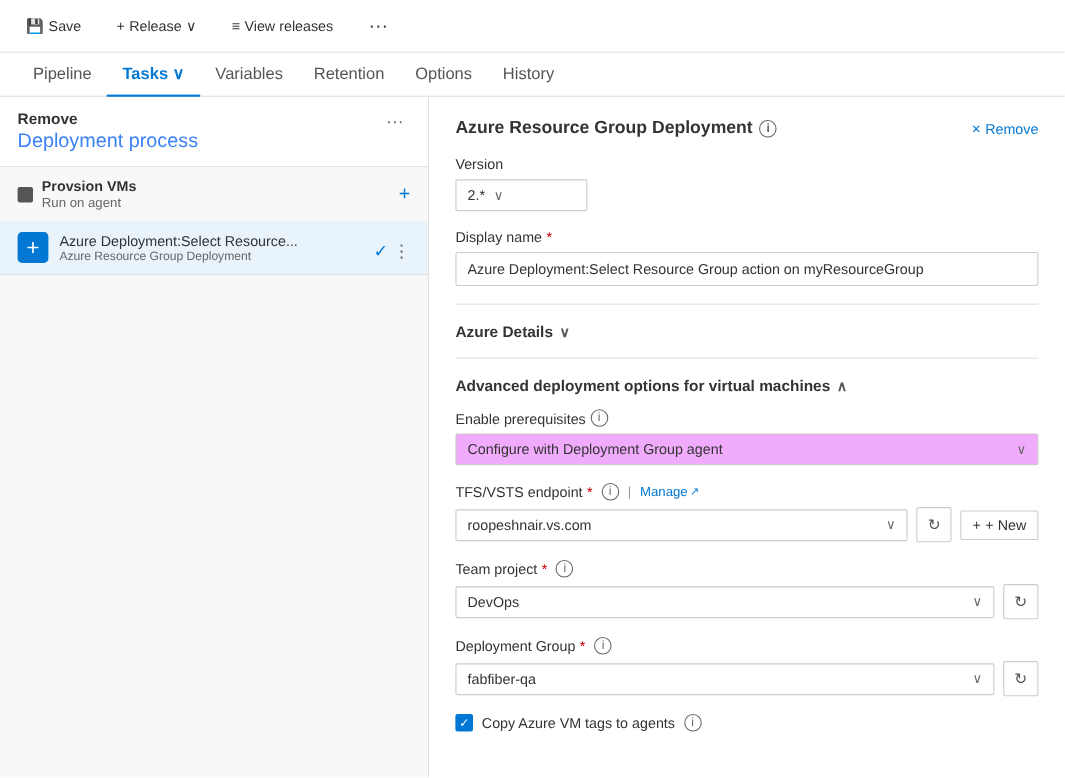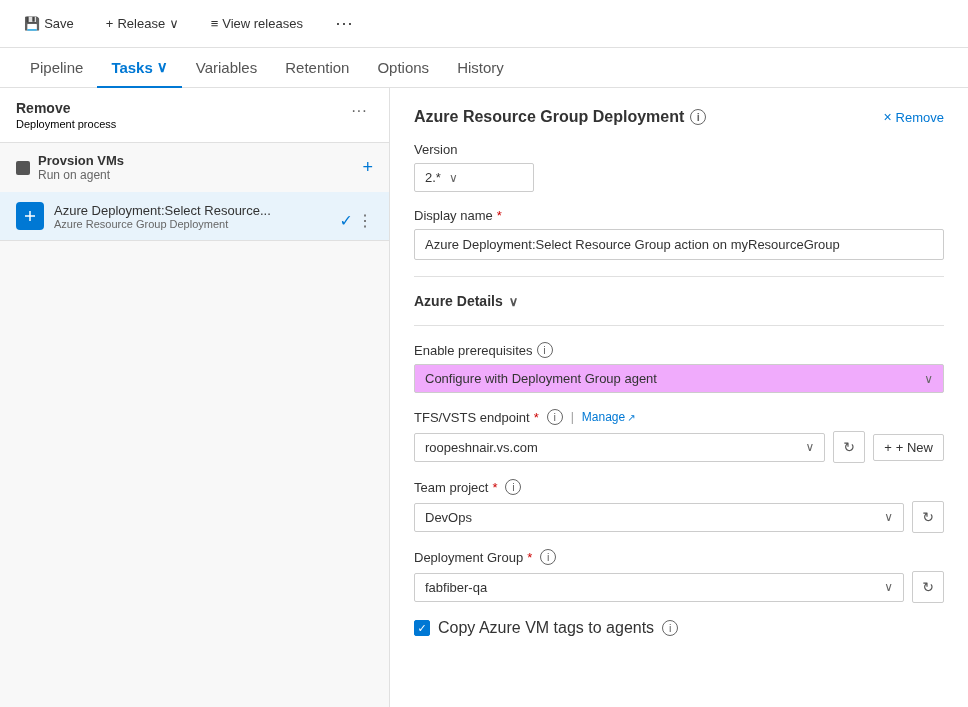--- a/index.html
+++ b/index.html
@@ -102,21 +102,21 @@
     }
     .stage-header {
       display: flex;
       align-items: flex-start;
       justify-content: space-between;
       padding: 12px 16px;
       background: #fff;
       border-bottom: 1px solid #e0e0e0;
     }
     .stage-name { font-weight: 600; font-size: 14px; }
-    .stage-sub { font-size: 11px; color: #000000; margin-top: 2px; }
+    .stage-sub { font-size: 18px; color: #3b82f6; margin-top: 2px; }
     .stage-menu-btn { color: #666; cursor: pointer; font-size: 16px; padding: 2px 6px; }
 
     .phase-header {
       display: flex;
       align-items: center;
       justify-content: space-between;
       padding: 10px 16px;
       background: #f8f8f8;
     }
     .phase-info { display: flex; align-items: center; gap: 8px; }
@@ -284,21 +284,21 @@
       margin-top: 8px;
     }
     .checkbox {
       width: 16px; height: 16px;
       background: #0078d4;
       border: 1px solid #0078d4;
       border-radius: 2px;
       display: flex; align-items: center; justify-content: center;
       color: white; font-size: 11px; cursor: pointer; flex-shrink: 0;
     }
-    .checkbox-label { font-size: 16px; color: #333; }
+    .checkbox-label { font-size: 13px; color: #333; }
 
     
     ::-webkit-scrollbar { width: 6px; }
     ::-webkit-scrollbar-track { background: #f1f1f1; }
     ::-webkit-scrollbar-thumb { background: #ccc; border-radius: 3px; }
   </style>
 </head>
 <body>
 
 <div class="top-bar">
@@ -419,20 +419,24 @@
 
     <hr class="divider">
 
     <div class="section-header">
       <span>Azure Details</span>
       <span class="section-chevron">∨</span>
     </div>
 
     <hr class="divider">
 
+    <div class="section-header">
+      <span>Advanced deployment options for virtual machines</span>
+      <span class="section-chevron">∧</span>
+    </div>
 
     <div class="field-row">
       <div class="field-label">
         <span>Enable prerequisites</span>
         <span class="info-icon">i</span>
       </div>
       <div class="select-box-wide">
         <span>Configure with Deployment Group agent</span>
         <span class="chevron">∨</span>
       </div>

